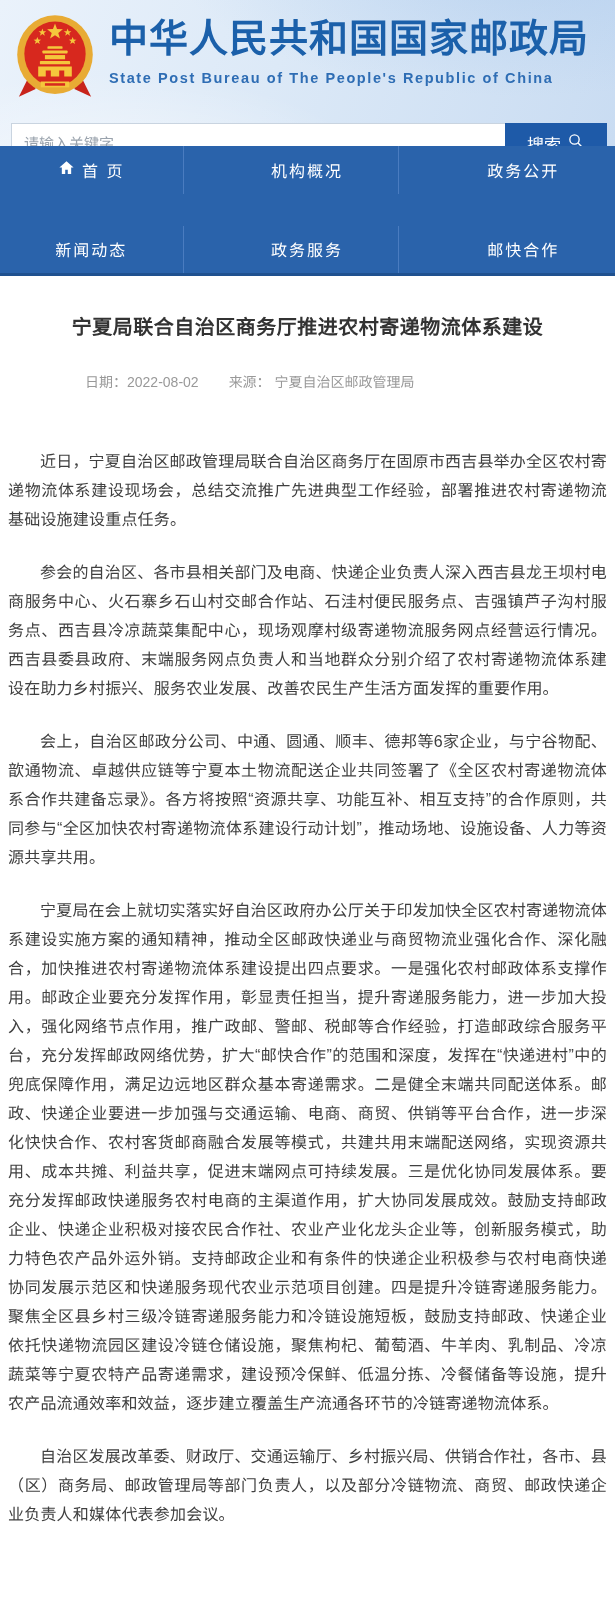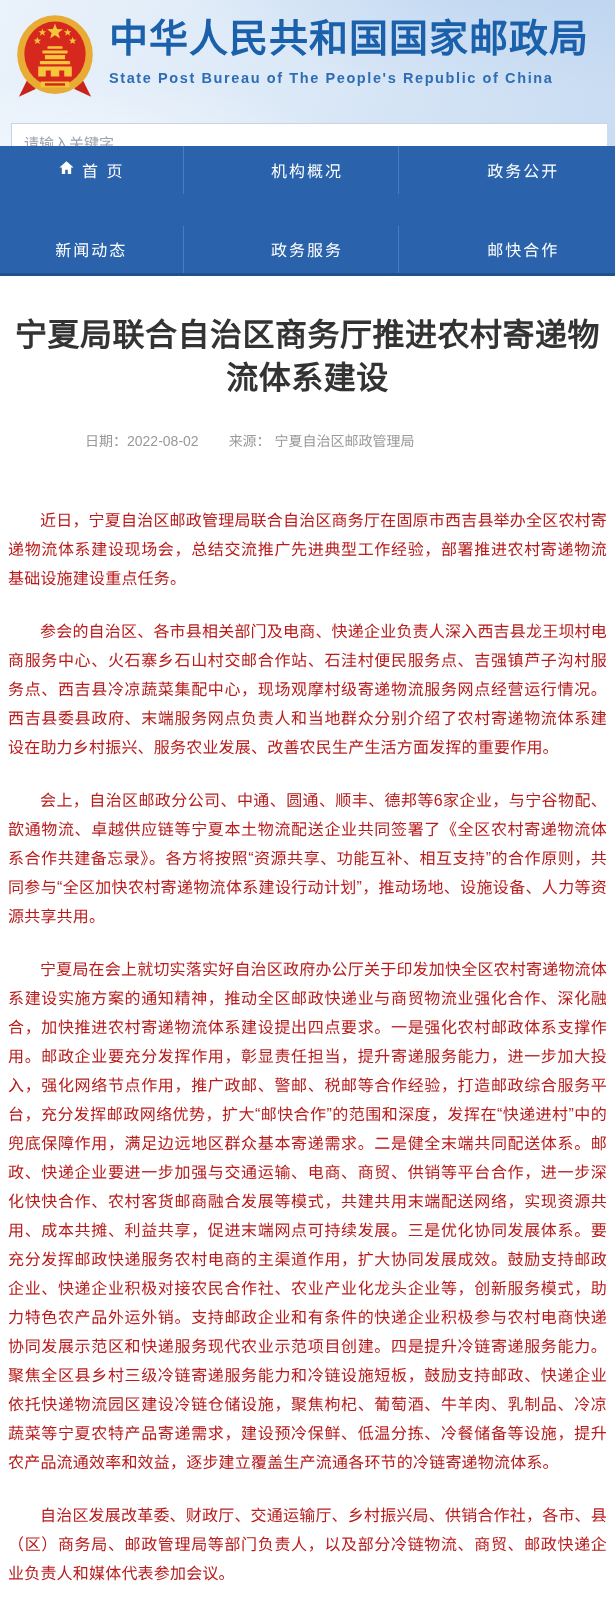--- a/index.html
+++ b/index.html
@@ -94,36 +94,36 @@
     font-size:16px;
     cursor:pointer;
     letter-spacing:2px;
   }
   .nav-cell.col1, .nav-cell.col2 { border-right:1px solid #4a7cc0; }
   
   .content { background:#ffffff; padding:38px 8px 30px 8px; }
   .article-title {
     text-align:center;
     color:#333333;
-    font-size:32px;
+    font-size:20px;
     font-weight:bold;
     letter-spacing:0.5px;
     line-height:1.35;
   }
   .article-meta {
     margin-top:30px;
     display:flex;
     padding-left:77px;
     gap:30px;
     color:#999999;
     font-size:14px;
   }
   .article-body { margin-top:56px; }
   .article-body p {
-    color:#b91c1c;
+    color:#404040;
     font-size:16px;
     line-height:29px;
     text-indent:2em;
     margin-bottom:24px;
     text-align:justify;
     letter-spacing:0.2px;
   }
   .article-body p:last-child { margin-bottom:0; }
 </style>
 </head>
@@ -152,20 +152,29 @@
       </svg>
     </span>
     <div class="brand-text">
       <div class="site-title">中华人民共和国国家邮政局</div>
       <div class="site-subtitle">State Post Bureau of The People's Republic of China</div>
     </div>
   </div>
 
   <div class="search-row">
     <input class="search-input" type="text" placeholder="请输入关键字" style="">
+    <button class="search-btn">
+      <span>搜索</span>
+      <span>
+        <svg viewBox="0 0 24 24" width="18" height="18" aria-hidden="true">
+          <circle cx="10" cy="10" r="6.2" fill="none" stroke="#ffffff" stroke-width="1.8"></circle>
+          <line x1="14.8" y1="14.8" x2="20.5" y2="20.5" stroke="#ffffff" stroke-width="1.8"></line>
+        </svg>
+      </span>
+    </button>
   </div>
 </div>
 
 <nav class="nav">
   <div class="nav-cell col1">
     <span>
       <svg viewBox="0 0 24 24" width="17" height="17" aria-hidden="true">
         <path d="M12 3 L22 12 H18.6 V21 H13.8 V15 H10.2 V21 H5.4 V12 H2 Z" fill="#ffffff"></path>
       </svg>
     </span>

